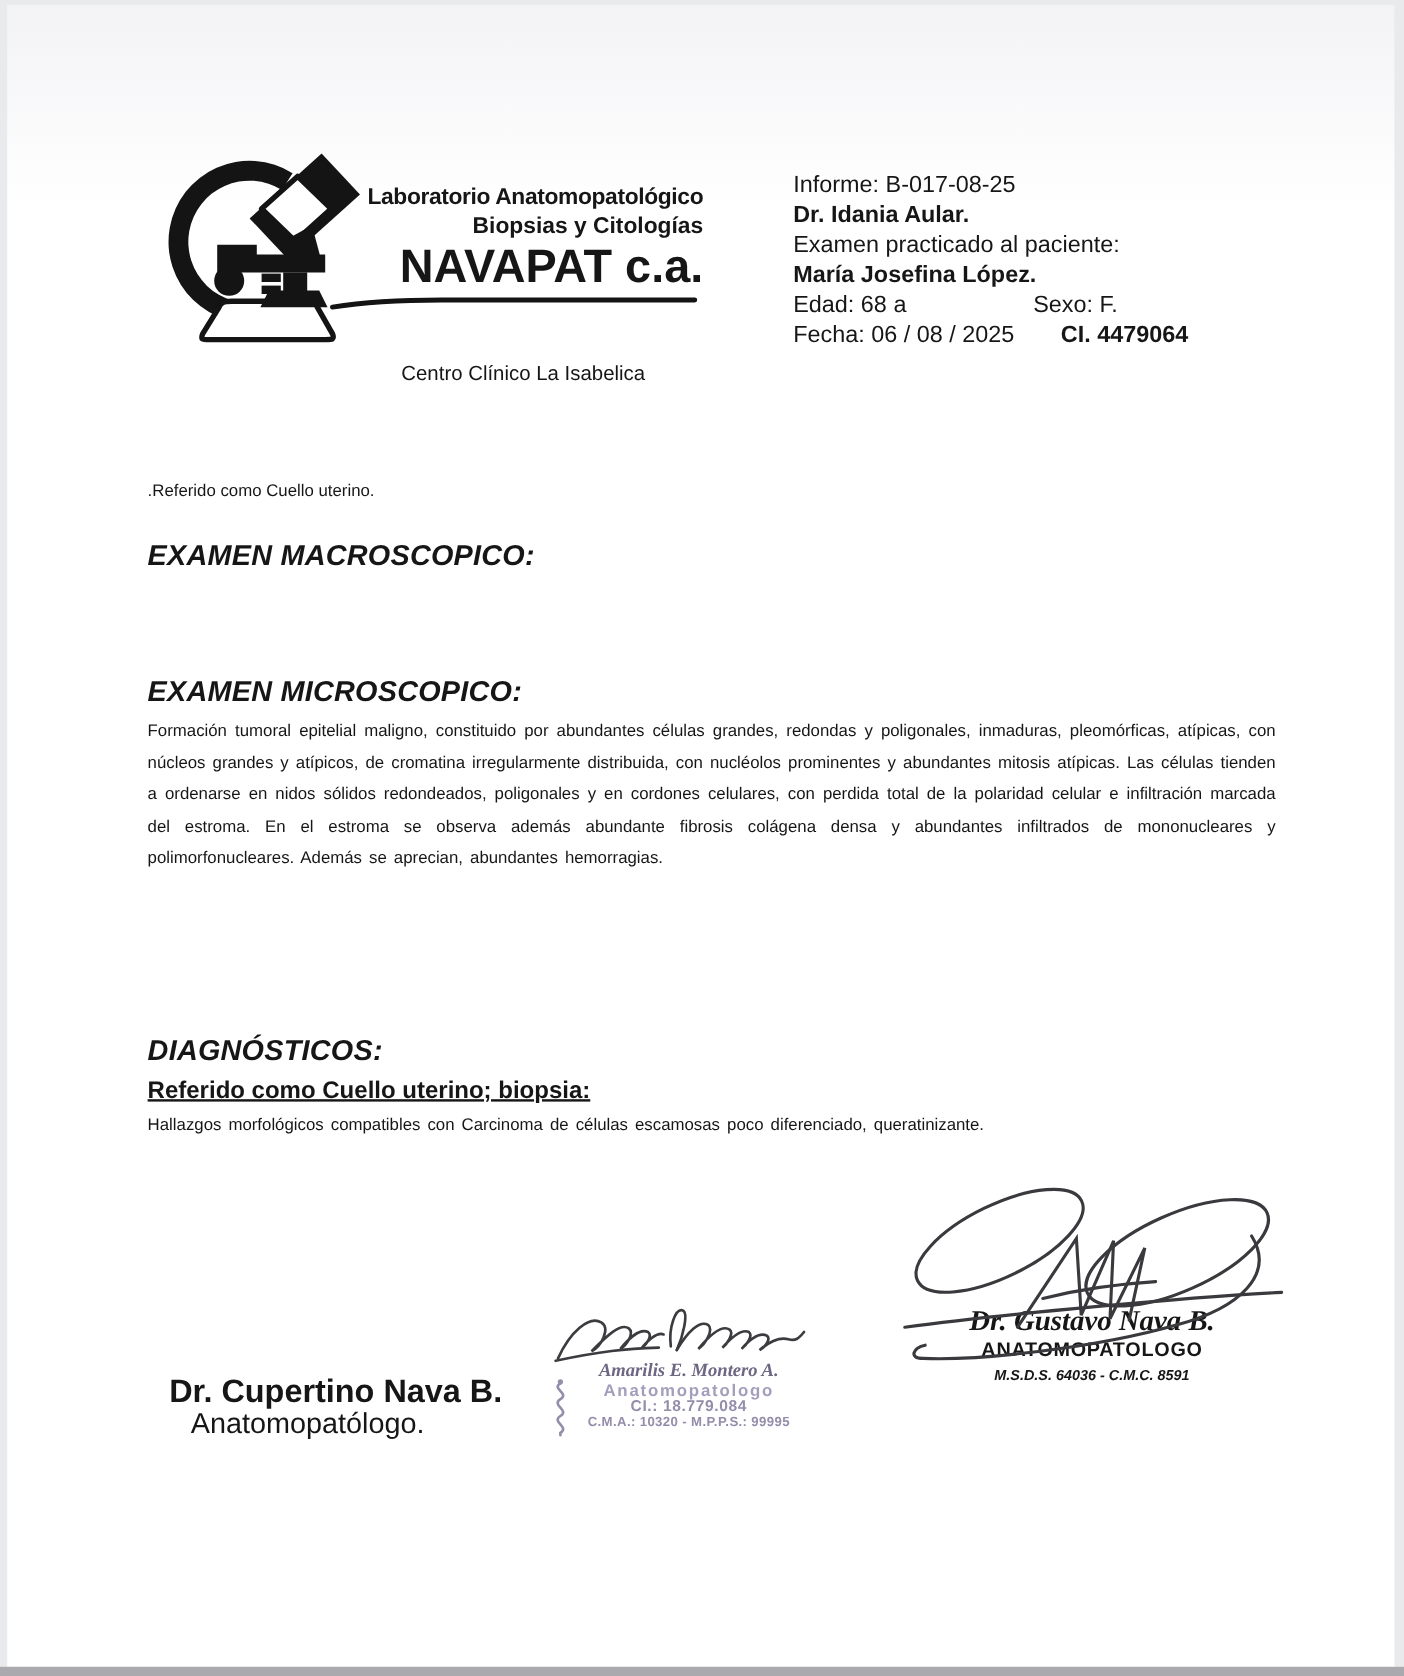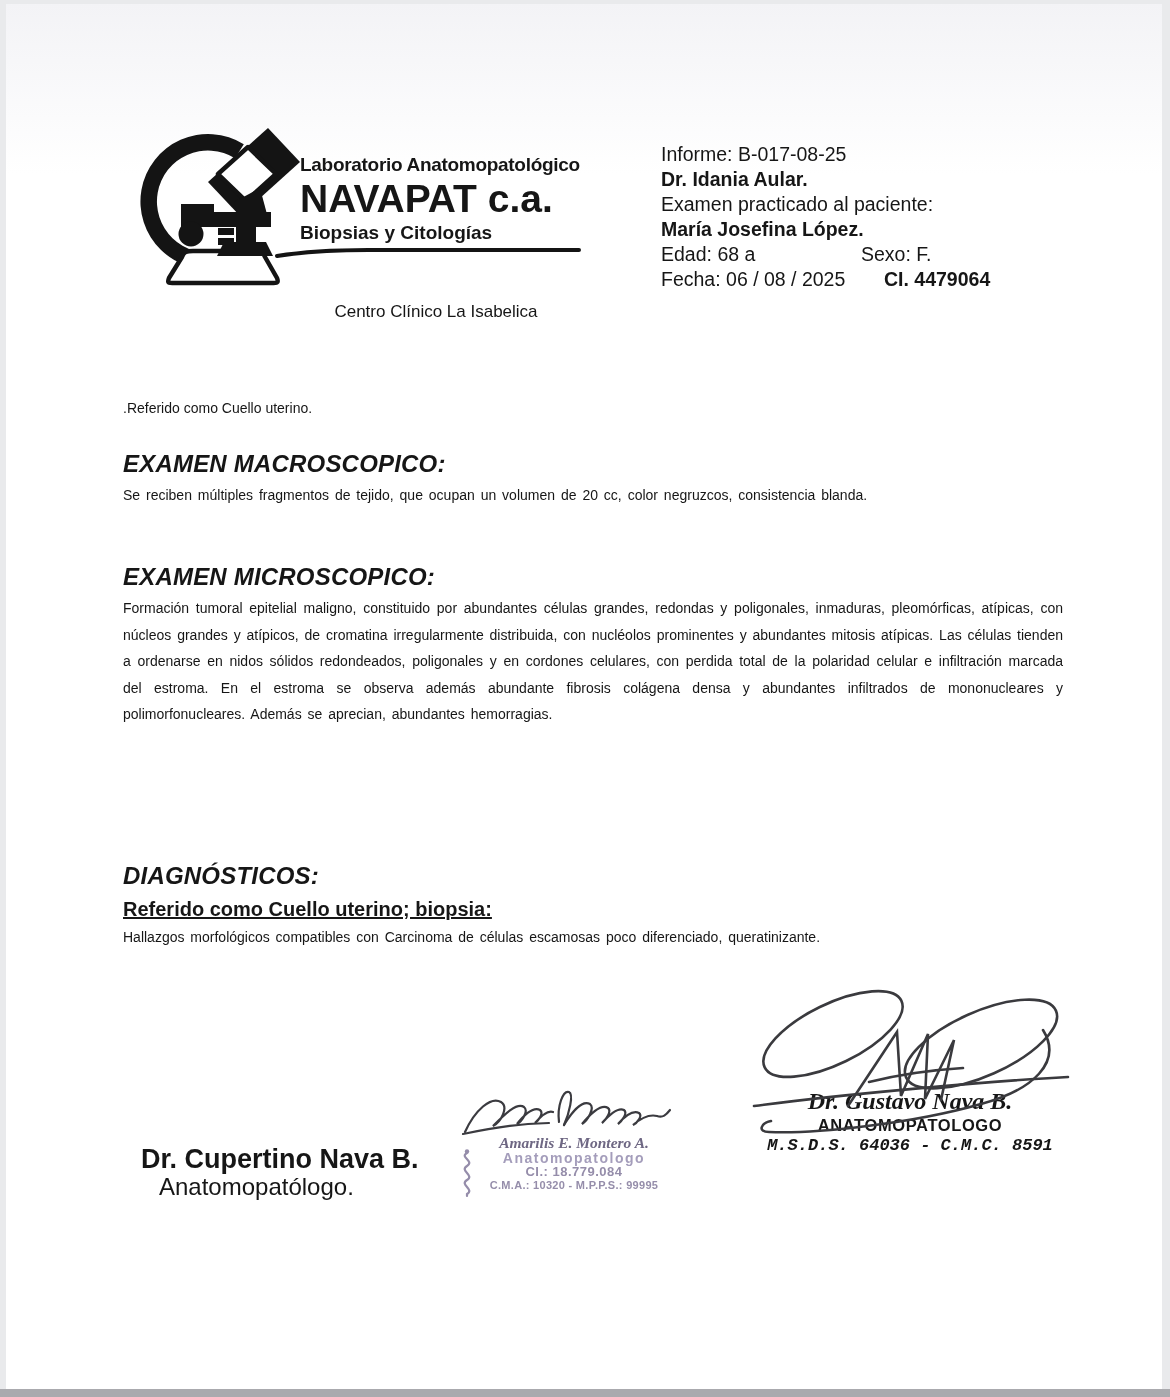--- a/index.html
+++ b/index.html
@@ -18,21 +18,21 @@
   }
   #bottom-edge{
     position:absolute;left:0;top:1389px;width:1170px;height:8px;
     background:#aaaaae;
   }
 
   
   #logo-svg{position:absolute;left:130px;top:118px;width:450px;height:172px;}
   #logo-text{
     position:absolute;left:294px;top:149px;width:286px;
-    text-align:left;white-space:nowrap;
+    text-align:right;white-space:nowrap;
   }
   #logo-line1{font-size:19px;font-weight:bold;letter-spacing:-0.3px;line-height:24px;}
   #logo-brand{font-size:39px;font-weight:bold;letter-spacing:0px;line-height:44px;}
   #logo-line2{font-size:19px;font-weight:bold;line-height:24px;}
 
   #report-info{
     position:absolute;left:655px;top:138px;width:420px;
     font-size:19.5px;line-height:25px;
   }
   .bold{font-weight:bold;}
@@ -59,21 +59,21 @@
   #diag-subtitle{
     position:absolute;left:117px;top:894px;
     font-size:20px;font-weight:bold;text-decoration:underline;
   }
 
   
   #sig-gustavo-svg{position:absolute;left:745px;top:978px;width:320px;height:175px;z-index:3;pointer-events:none;}
   #gustavo-block{position:absolute;left:748px;top:1083px;width:312px;text-align:center;z-index:2;}
   #gustavo-name{font-family:"Liberation Serif", serif;font-style:italic;font-weight:bold;font-size:24px;line-height:28px;}
   #gustavo-title{font-size:16.5px;font-weight:bold;letter-spacing:0.6px;line-height:21px;}
-  #gustavo-reg{font-size:17px;font-weight:bold;font-style:italic;line-height:20px;font-family:Liberation Mono, monospace;}
+  #gustavo-reg{font-size:12px;font-weight:bold;font-style:italic;line-height:20px;}
 
   #sig-amarilis-svg{position:absolute;left:455px;top:1078px;width:215px;height:58px;z-index:3;}
   #caduceus-svg{position:absolute;left:450px;top:1144px;width:22px;height:50px;z-index:3;}
   #stamp-block{position:absolute;left:448px;top:1131px;width:240px;text-align:center;z-index:2;}
   #stamp-name{font-family:"Liberation Serif", serif;font-style:italic;font-weight:bold;font-size:15.5px;line-height:16px;color:#6e6783;}
   #stamp-title{font-size:14px;font-weight:bold;letter-spacing:1.5px;line-height:14px;color:#a49dbb;}
   #stamp-ci{font-size:13px;font-weight:bold;letter-spacing:0.5px;line-height:13.5px;color:#958daa;}
   #stamp-reg{font-size:11px;font-weight:bold;letter-spacing:0.3px;line-height:13px;color:#958daa;text-align:center;}
 
   #cupertino-block{position:absolute;left:115px;top:1142px;width:340px;}
@@ -104,22 +104,22 @@
     <rect x="100" y="105" width="20" height="16" fill="#141414"></rect>
     <rect x="82" y="106" width="16" height="7" fill="#141414"></rect>
     <rect x="82" y="116" width="16" height="7" fill="#141414"></rect>
     <path d="M 88,120 L 130,120 L 137,134 L 81,134 Z" fill="#141414"></path>
 
     <path d="M 141,134 C 172,129 198,128 232,128 L 443,128" fill="none" stroke="#141414" stroke-width="4" stroke-linecap="round"></path>
   </svg>
 
   <div id="logo-text">
     <div id="logo-line1">Laboratorio Anatomopatológico</div>
+    <div id="logo-line2">Biopsias y Citologías</div>
     <div id="logo-brand">NAVAPAT c.a.</div>
-    <div id="logo-line2">Biopsias y Citologías</div>
   </div>
 
   <div id="report-info">
     <div>Informe: B-017-08-25</div>
     <div class="bold">Dr. Idania Aular.</div>
     <div>Examen practicado al paciente:</div>
     <div class="bold">María Josefina López.</div>
     <div>
       <span class="w200">Edad: 68 a</span><span>Sexo: F.</span>
     </div>
@@ -128,21 +128,20 @@
     </div>
   </div>
 
   <div id="address">
     <div>Centro Clínico La Isabelica</div>
   </div>
 
   <div class="section-body nojust" style="top:391px;">.Referido como Cuello uterino.</div>
 
   <div class="section-title" style="top:446px;">EXAMEN MACROSCOPICO:</div>
-  <div class="section-body" style="top:478px;">Se reciben múltiples fragmentos de tejido, que ocupan un volumen de 20 cc, color negruzcos, consistencia blanda.</div>
 
   <div class="section-title" style="top:559px;">EXAMEN MICROSCOPICO:</div>
   <div class="section-body" style="top:591px;">Formación tumoral epitelial maligno, constituido por abundantes células grandes, redondas y poligonales, inmaduras, pleomórficas, atípicas, con núcleos grandes y atípicos, de cromatina irregularmente distribuida, con nucléolos prominentes y abundantes mitosis atípicas. Las células tienden a ordenarse en nidos sólidos redondeados, poligonales y en cordones celulares, con perdida total de la polaridad celular e infiltración marcada del estroma. En el estroma se observa además abundante fibrosis colágena densa y abundantes infiltrados de mononucleares y polimorfonucleares. Además se aprecian, abundantes hemorragias.</div>
 
   <div class="section-title" style="top:858px;">DIAGNÓSTICOS:</div>
   <div id="diag-subtitle">Referido como Cuello uterino; biopsia:</div>
   <div class="section-body" style="top:920px;">Hallazgos morfológicos compatibles con Carcinoma de células escamosas poco diferenciado, queratinizante.</div>
 
   <svg id="sig-gustavo-svg" viewBox="0 0 320 175" aria-hidden="true">
     <g fill="none" stroke="#3a3a3e" stroke-width="2.6" stroke-linecap="round">

